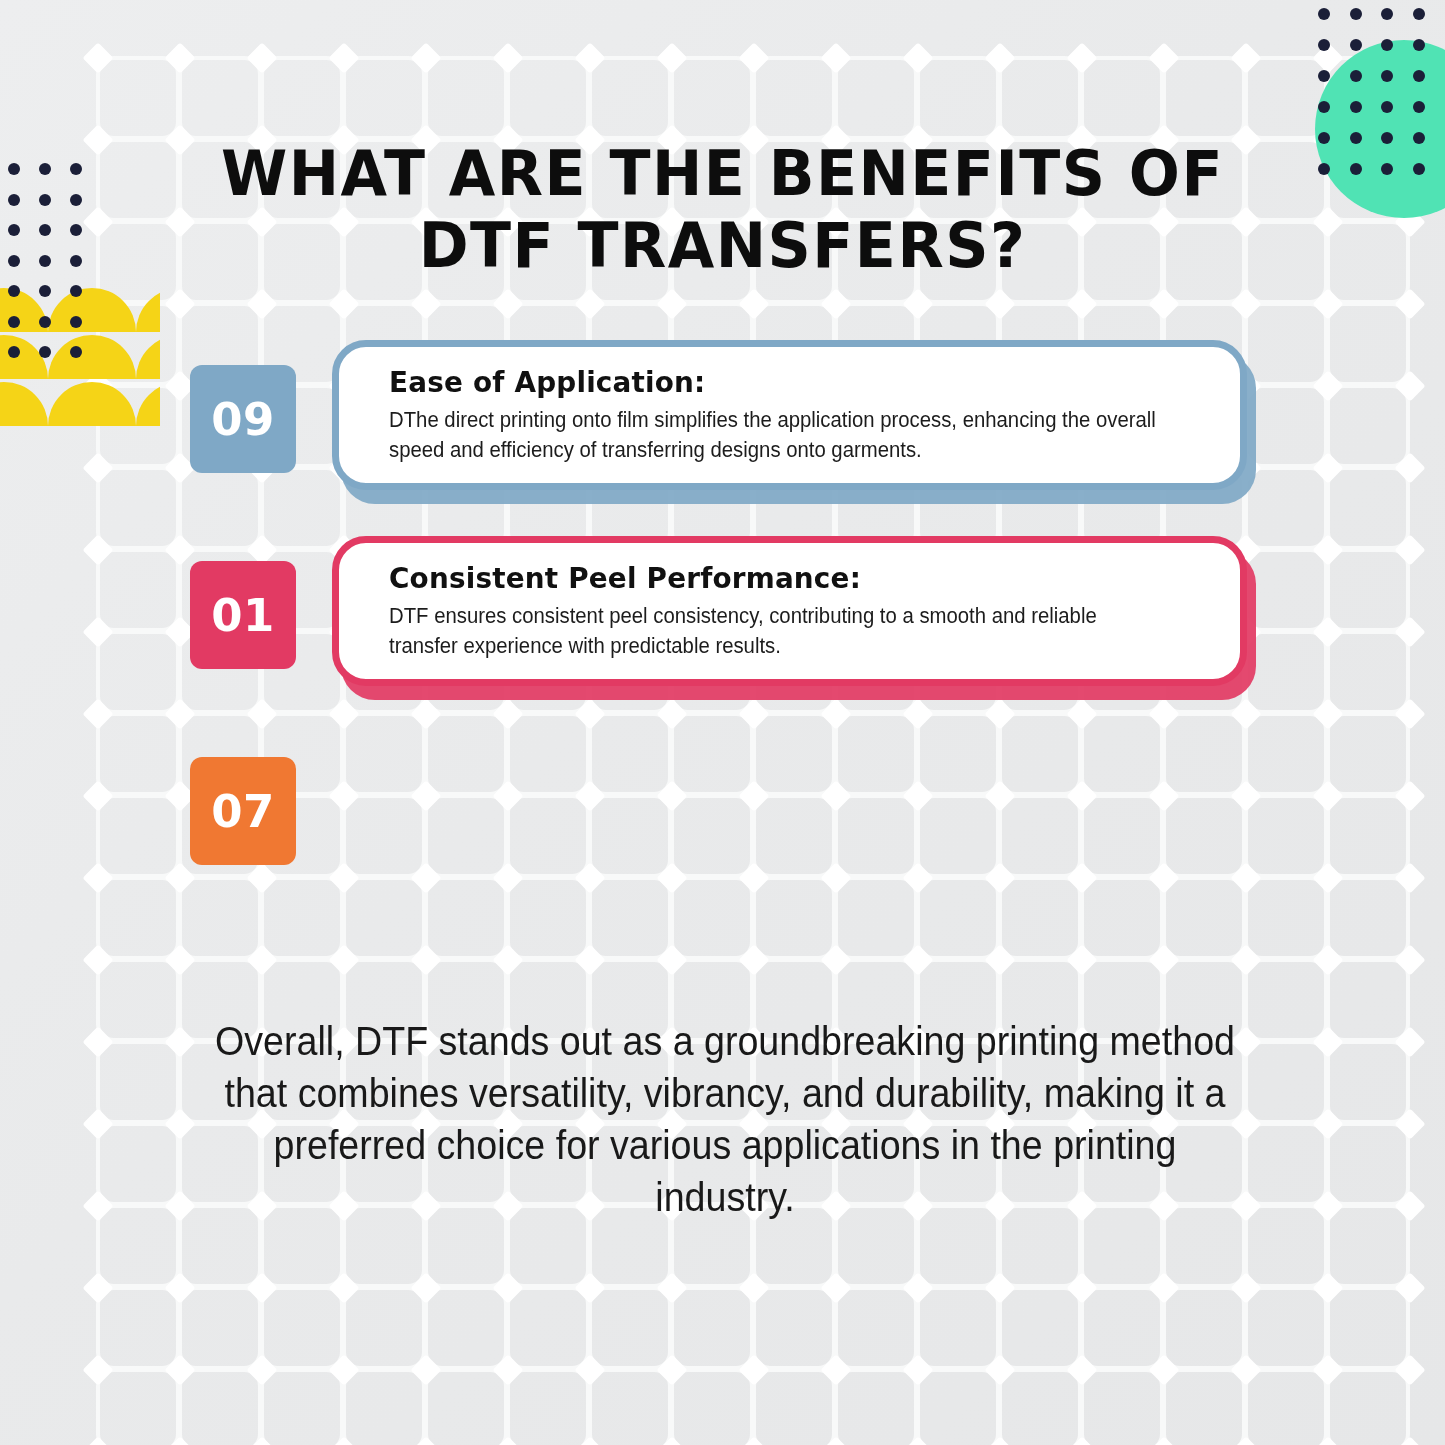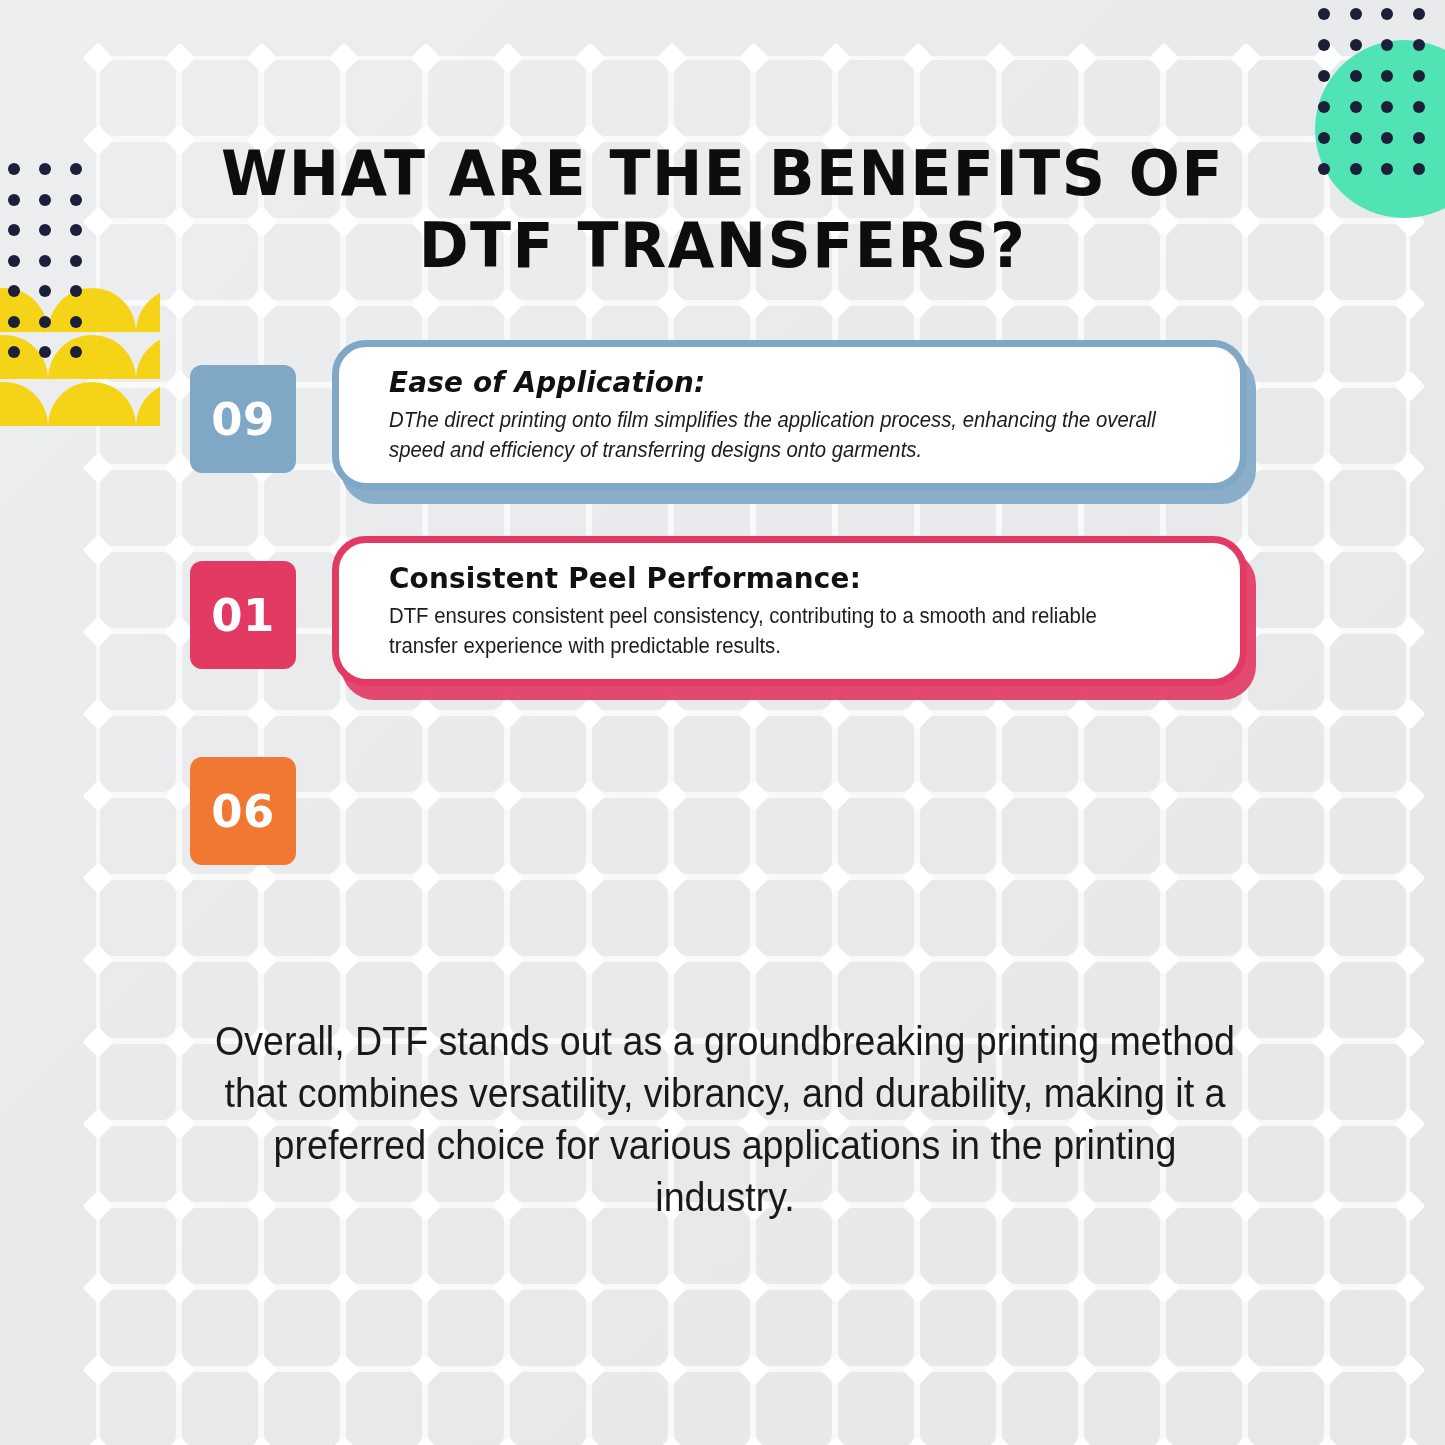--- a/index.html
+++ b/index.html
@@ -855,36 +855,36 @@
       <div class="dot" style="left: 62px; top: 183px; background: rgb(27, 31, 56);"></div>
     </div>
 
   <div class="title">WHAT ARE THE BENEFITS OF DTF TRANSFERS?</div>
 
   <div class="cards" id="cards">
       <div class="card-row">
         <div class="badge" style="background: rgb(127, 168, 198);">09</div>
         <div class="panel-wrap">
           <div class="panel-shadow" style="background: rgb(127, 168, 198);"></div>
-          <div class="panel" style="border-color: rgb(127, 168, 198); font-style: italic;">
+          <div class="panel" style="border-color: rgb(127, 168, 198);">
             <div class="card-title">Ease of Application:</div>
             <div class="card-body">DThe direct printing onto film simplifies the application process, enhancing the overall speed and efficiency of transferring designs onto garments.</div>
           </div>
         </div>
       </div>
       <div class="card-row">
         <div class="badge" style="background: rgb(226, 58, 99);">01</div>
         <div class="panel-wrap">
           <div class="panel-shadow" style="background: rgb(226, 58, 99);"></div>
           <div class="panel" style="border-color: rgb(226, 58, 99);">
             <div class="card-title">Consistent Peel Performance:</div>
             <div class="card-body">DTF ensures consistent peel consistency, contributing to a smooth and reliable transfer experience with predictable results.</div>
           </div>
         </div>
       </div>
       <div class="card-row">
-        <div class="badge" style="background: rgb(240, 120, 50);">06</div>
+        <div class="badge" style="background: rgb(240, 120, 50);">07</div>
       </div>
     </div>
 
   <div class="summary">Overall, DTF stands out as a groundbreaking printing method that combines versatility, vibrancy, and durability, making it a preferred choice for various applications in the printing industry.</div>
 
 </div>
 
 </body></html>

